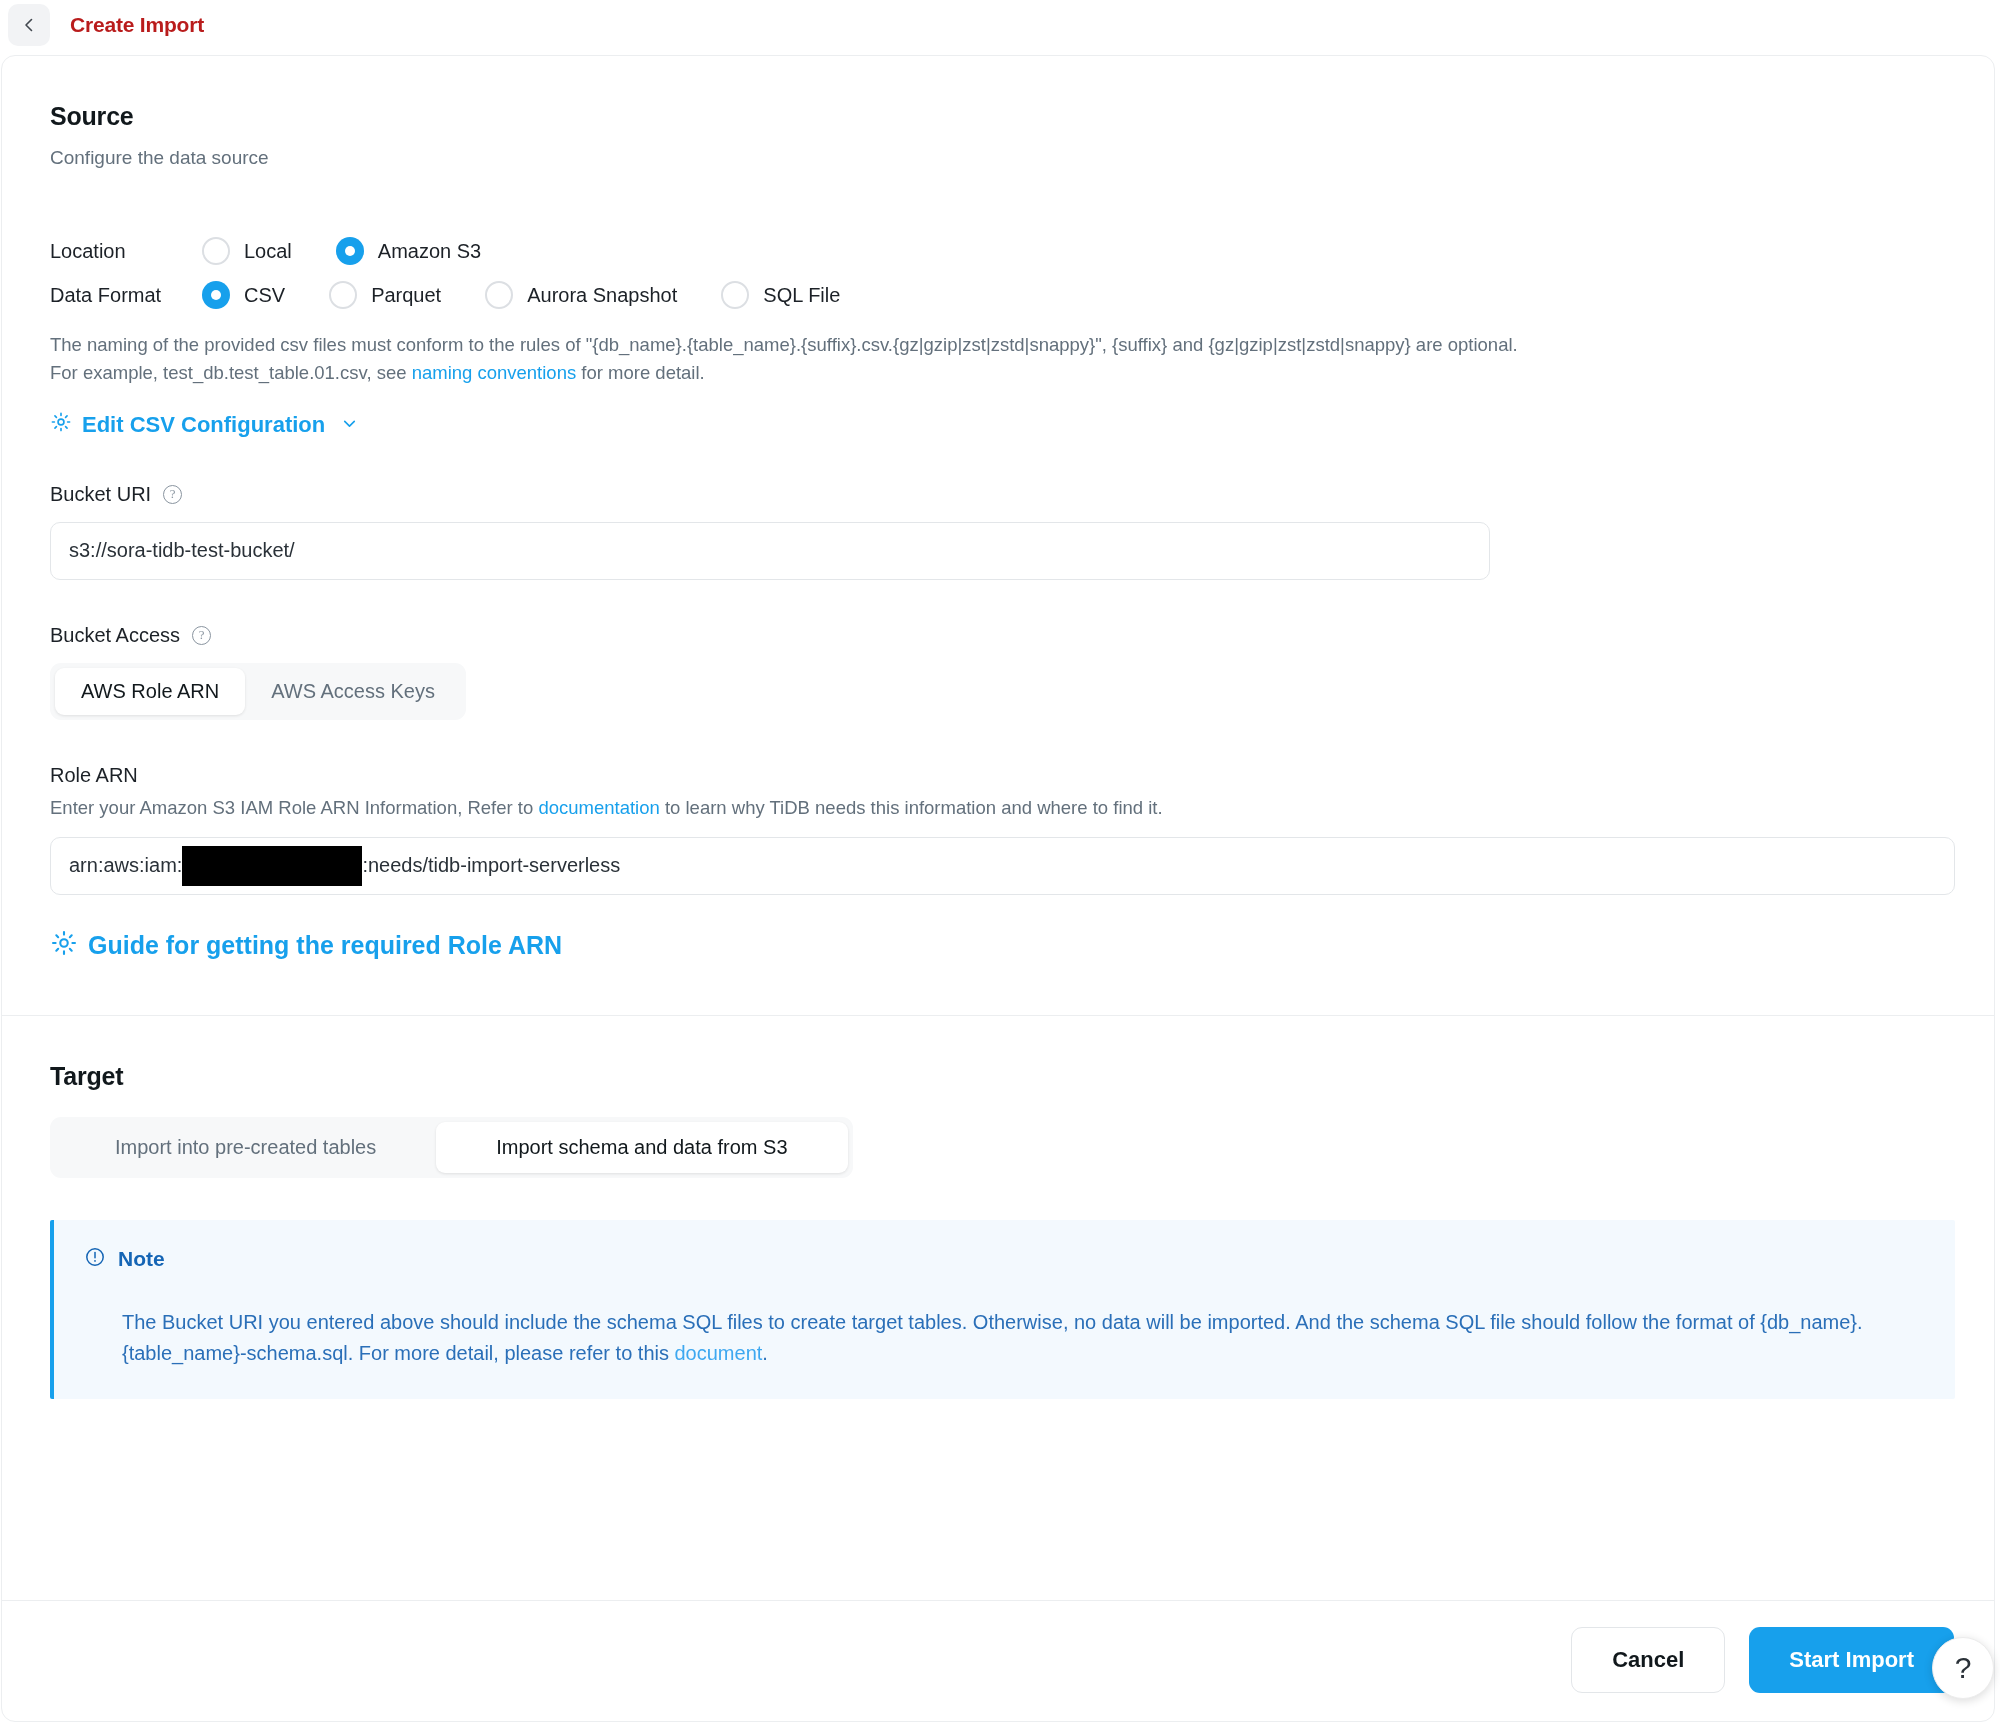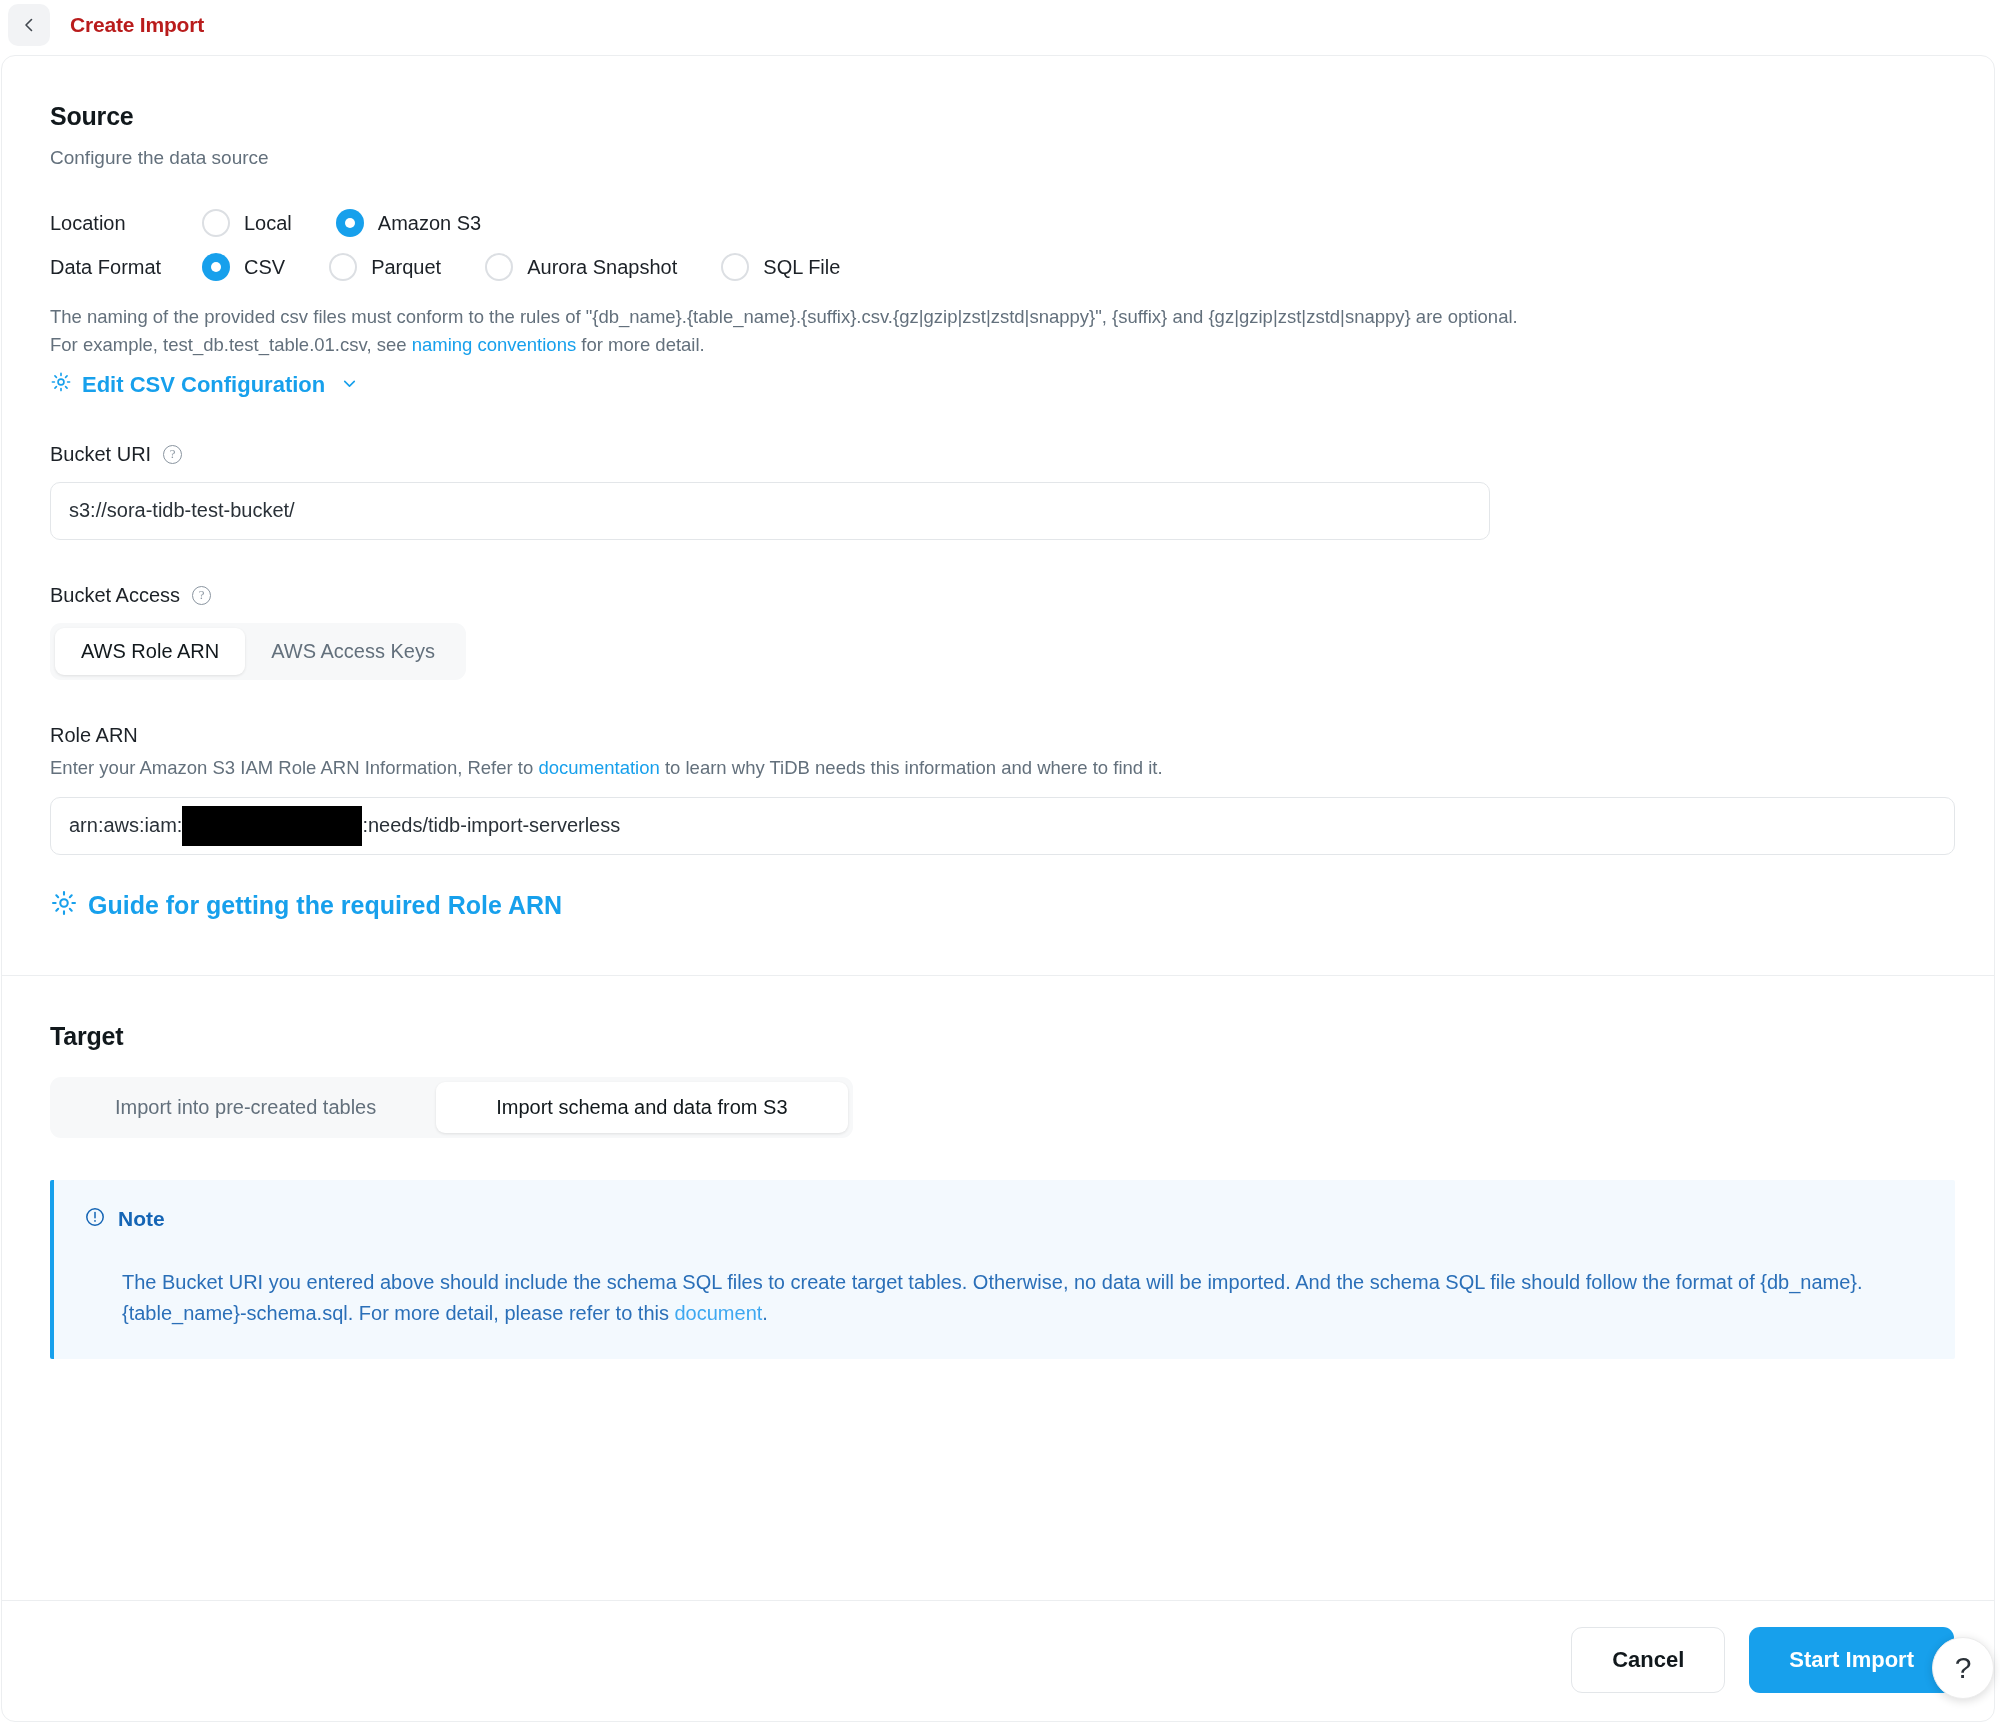--- a/index.html
+++ b/index.html
@@ -51,21 +51,21 @@
   .section-title {
     font-size: 25px;
     font-weight: bold;
     color: #11181c;
     margin: 0 0 16px 0;
     letter-spacing: -0.2px;
   }
   .section-sub {
     font-size: 19px;
     color: #63707c;
-    margin: 0 0 40px 0;
+    margin: 0 0 68px 0;
   }
 
   .divider { height: 1px; background: #eceef0; width: 100%; }
 
   
   .radio-row {
     display: flex;
     align-items: center;
     margin-bottom: 16px;
   }
@@ -120,21 +120,21 @@
   }
 
   
   .gear-link {
     display: inline-flex;
     align-items: center;
     gap: 10px;
     color: #17a0ec;
     font-size: 22px;
     font-weight: bold;
-    margin-top: 12px;
+    margin-top: 24px;
     cursor: pointer;
   }
   .gear-link.big { font-size: 25px; margin-top: 34px; }
   .chev-small { margin-left: 6px; }
 
   
   .field-group { margin-top: 44px; }
   .field-label {
     display: flex;
     align-items: center;

